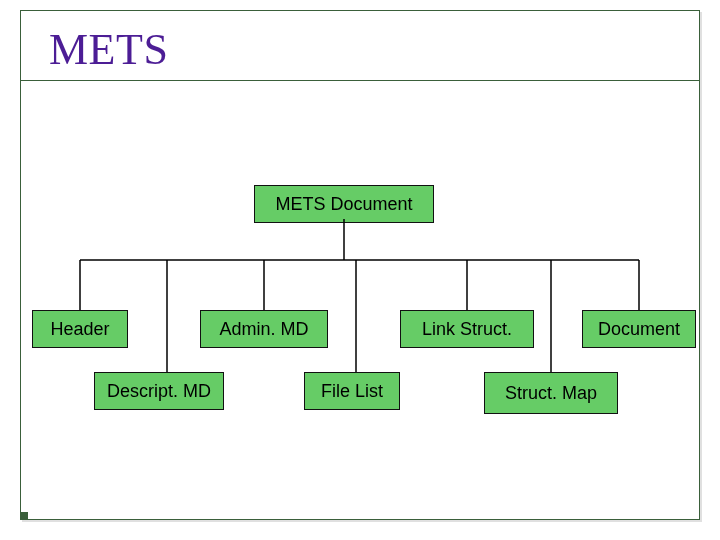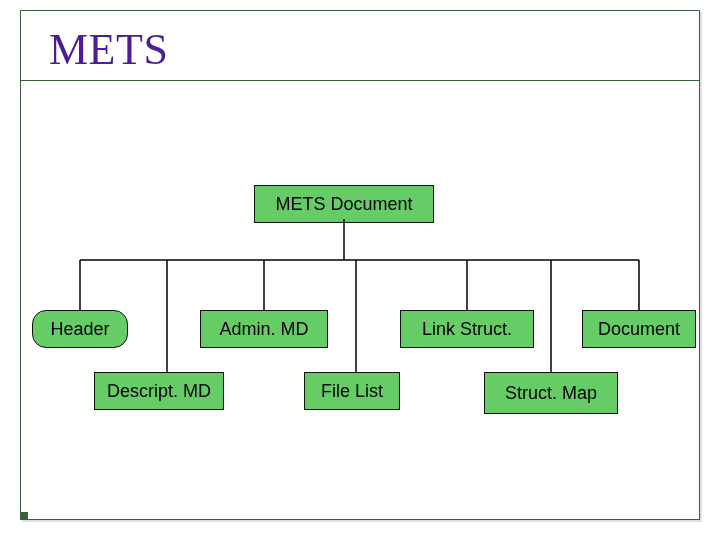--- a/index.html
+++ b/index.html
@@ -75,21 +75,21 @@
 
 <div class="slide-frame">
   <div class="corner bl"></div>
 </div>
 <div class="title-rule"></div>
 
 <div class="title">METS</div>
 
 <div class="node" style="left:254px; top:185px; width:180px; height:34px;">METS Document</div>
 
-<div class="node" style="left:32px;  top:310px; width:96px;  height:34px;border-radius:14px;">Header</div>
+<div class="node" style="left:32px;  top:310px; width:96px;  height:34px;">Header</div>
 <div class="node" style="left:200px; top:310px; width:128px; height:35px;">Admin. MD</div>
 <div class="node" style="left:400px; top:310px; width:134px; height:34px;">Link Struct.</div>
 <div class="node" style="left:582px; top:310px; width:114px; height:34px;">Document</div>
 
 <div class="node" style="left:94px;  top:372px; width:130px; height:34px;">Descript. MD</div>
 <div class="node" style="left:304px; top:372px; width:96px; height:34px;">File List</div>
 <div class="node" style="left:484px; top:372px; width:134px; height:42px;">Struct. Map</div>
 
 <svg class="connectors">
 

